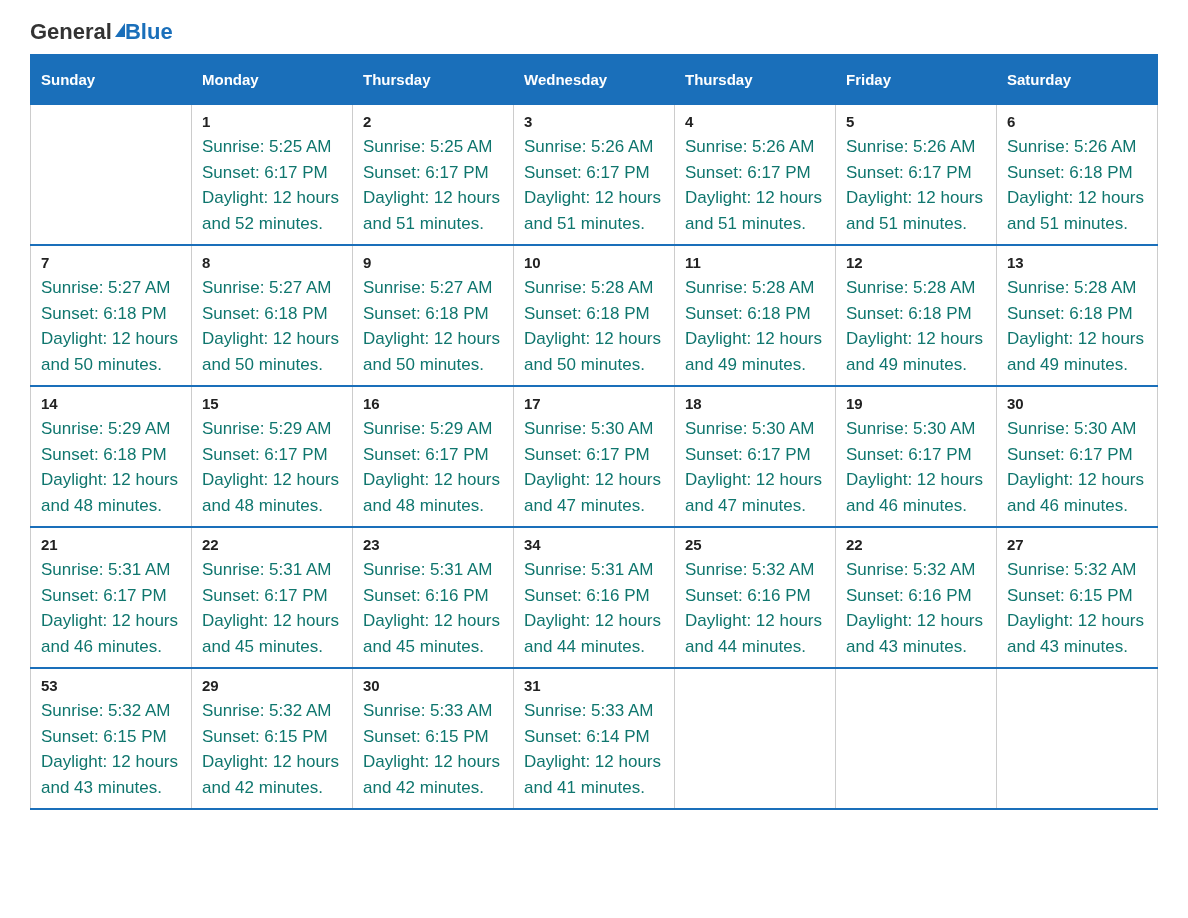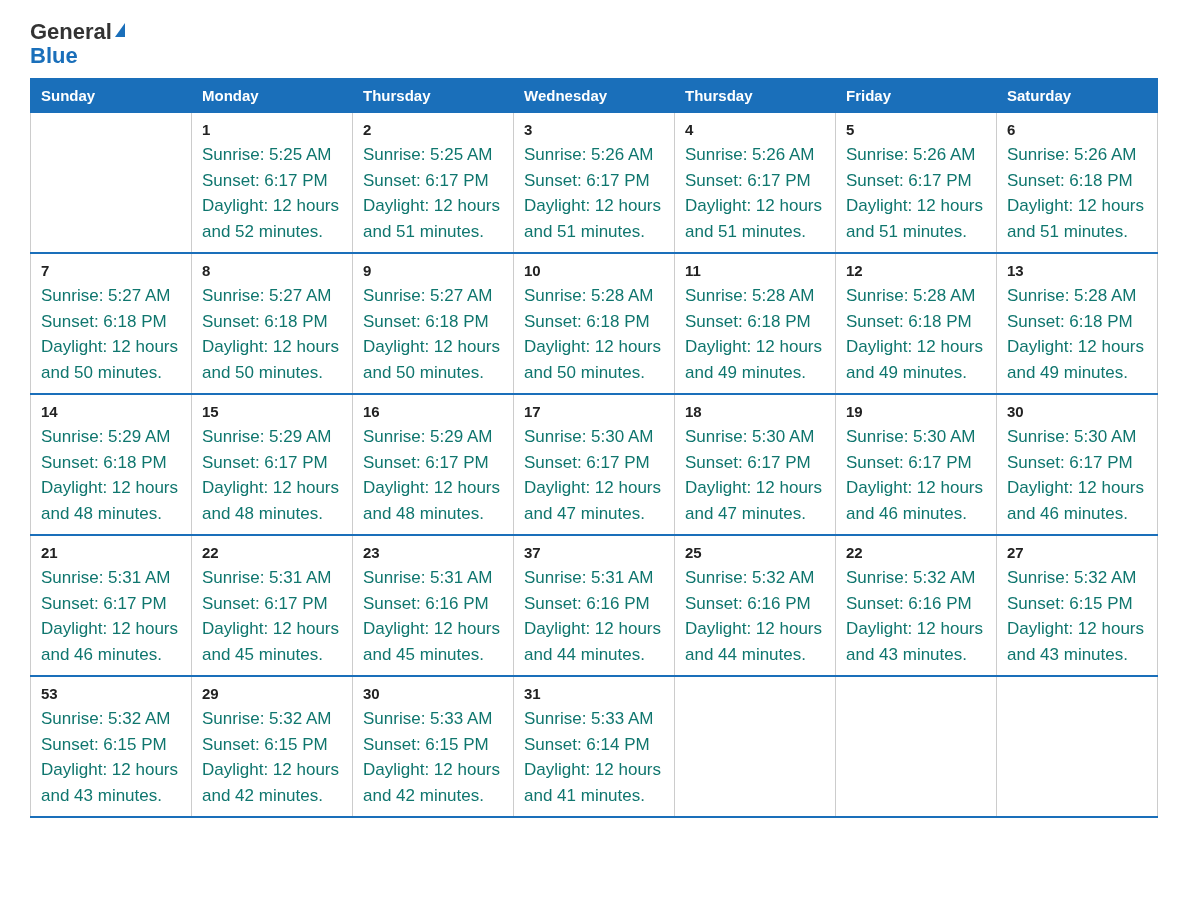--- a/index.html
+++ b/index.html
@@ -11,21 +11,20 @@
       padding: 20px 30px;
     }
     .header {
       display: flex;
       justify-content: space-between;
       align-items: flex-start;
       margin-bottom: 10px;
     }
     .logo {
       display: flex;
-      flex-direction: column;
       font-size: 22px;
       font-weight: bold;
       line-height: 1.1;
     }
     .logo-general { color: #333; }
     .logo-blue { color: #1a6fba; }
     .logo-triangle {
       display: inline-block;
       width: 0; height: 0;
       border-left: 10px solid transparent;
@@ -52,21 +51,21 @@
     table {
       width: 100%;
       border-collapse: collapse;
       margin-top: 10px;
     }
     thead tr th {
       background-color: #1a6fba;
       color: #fff;
       font-size: 15px;
       font-weight: bold;
-      padding: 8px 10px;
+      padding: 16px 10px;
       text-align: left;
       border: 1px solid #1a6fba;
     }
     tbody tr td {
       vertical-align: top;
       padding: 8px 10px;
       border: 1px solid #ccc;
       font-size: 12.5px;
       color: #333;
       width: calc(100% / 7);
@@ -208,21 +207,21 @@
         </td>
         <td>
           <span class="day-number">22</span>
           <div class="day-info">Sunrise: 5:31 AM<br>Sunset: 6:17 PM<br>Daylight: 12 hours and 45 minutes.</div>
         </td>
         <td>
           <span class="day-number">23</span>
           <div class="day-info">Sunrise: 5:31 AM<br>Sunset: 6:16 PM<br>Daylight: 12 hours and 45 minutes.</div>
         </td>
         <td>
-          <span class="day-number">37</span>
+          <span class="day-number">34</span>
           <div class="day-info">Sunrise: 5:31 AM<br>Sunset: 6:16 PM<br>Daylight: 12 hours and 44 minutes.</div>
         </td>
         <td>
           <span class="day-number">25</span>
           <div class="day-info">Sunrise: 5:32 AM<br>Sunset: 6:16 PM<br>Daylight: 12 hours and 44 minutes.</div>
         </td>
         <td>
           <span class="day-number">22</span>
           <div class="day-info">Sunrise: 5:32 AM<br>Sunset: 6:16 PM<br>Daylight: 12 hours and 43 minutes.</div>
         </td>

